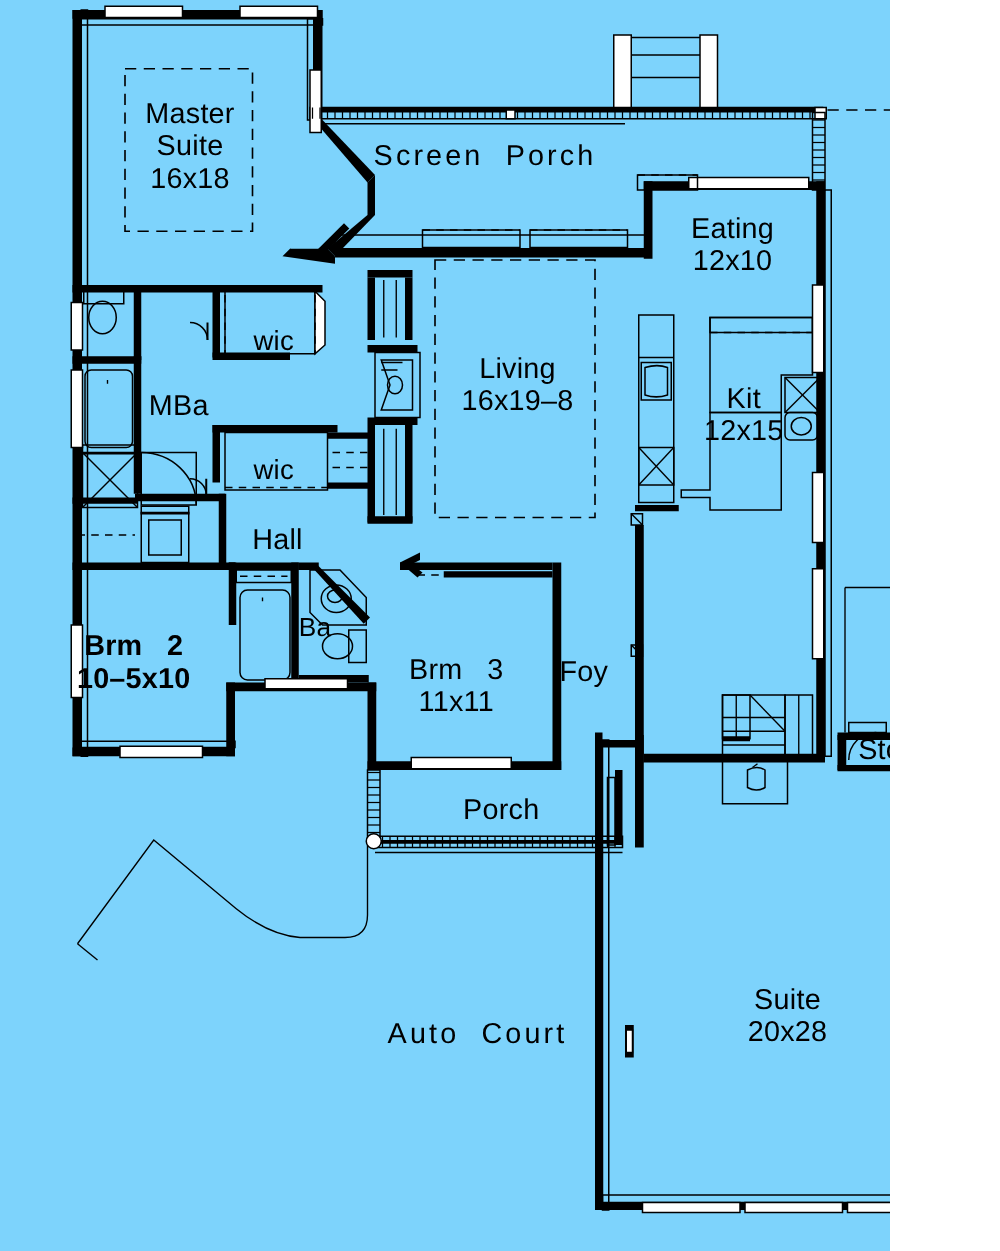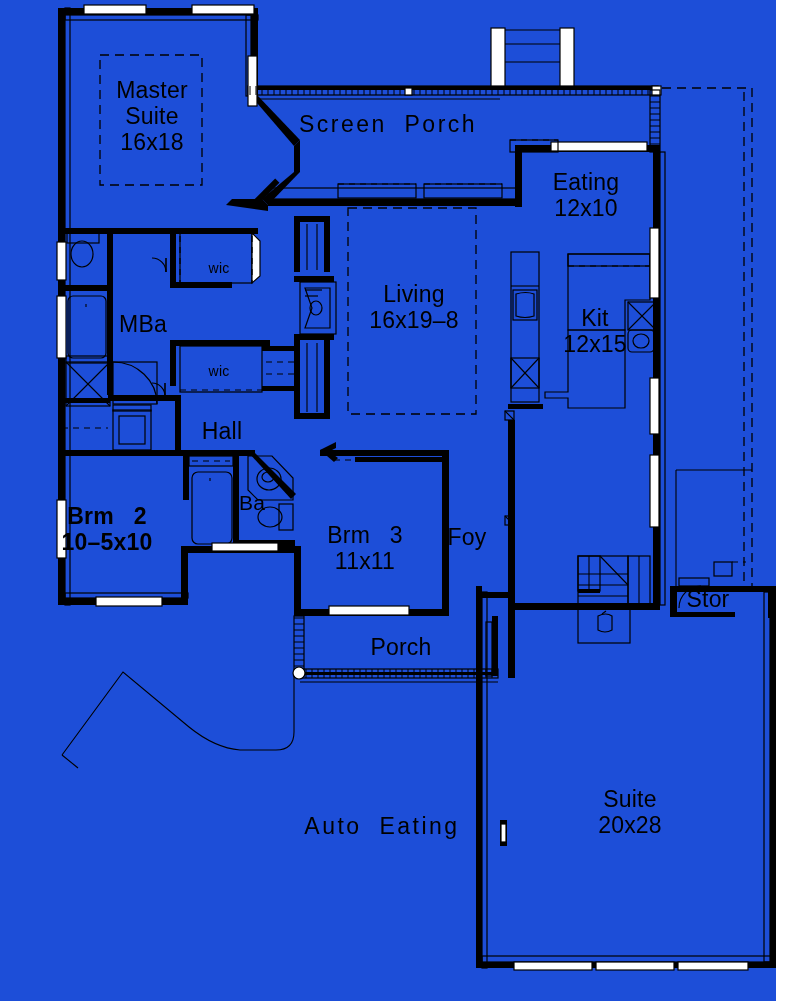--- a/index.html
+++ b/index.html
@@ -1,37 +1,37 @@
 <!DOCTYPE html>
 <html><head>
 <meta charset="utf-8">
 <style>
   html,body{margin:0;padding:0;background:#ffffff;}
   body{font-family:"Liberation Sans", sans-serif;}
   #plan-root{
     position:relative;
-    width:776px;
+    width:712px;
     height:1001px;
-    background:#1d4ed8;
+    background:#7dd3fc;
     overflow:hidden;
   }
   #plan-svg{position:absolute;left:0;top:0;width:800px;height:1001px;display:block;}
   .room-label{
     position:absolute;
     color:#000000;
     font-family:"Liberation Sans", sans-serif;
     text-align:center;
     line-height:1.12;
     white-space:pre;
     pointer-events:none;
     letter-spacing:0.2px;
   }
   .lbl-lg{font-size:23px;}
   .lbl-md{font-size:21px;}
-  .lbl-sm{font-size:14px;}
+  .lbl-sm{font-size:22px;}
   .lbl-wide{letter-spacing:2.5px;}
 </style>
 </head>
 <body>
 
 <div id="plan-root">
 
 <svg id="plan-svg" viewBox="0 0 800 1001">
   <defs>
     <style>
@@ -552,18 +552,18 @@
 
 <div class="room-label lbl-lg" style="left:304px;top:523px;width:122px;">Brm   3
 11x11</div>
 
 <div class="room-label lbl-lg" style="left:438px;top:525px;width:58px;">Foy</div>
 
 <div class="room-label lbl-lg" style="left:675px;top:587px;width:66px;">Stor</div>
 
 <div class="room-label lbl-lg" style="left:358px;top:635px;width:86px;">Porch</div>
 
-<div class="room-label lbl-lg lbl-wide" style="left:300px;top:814px;width:164px;">Auto  Eating</div>
+<div class="room-label lbl-lg lbl-wide" style="left:300px;top:814px;width:164px;">Auto  Court</div>
 
 <div class="room-label lbl-lg" style="left:566px;top:787px;width:128px;">Suite
 20x28</div>
 
 </div>
 
 </body></html>

